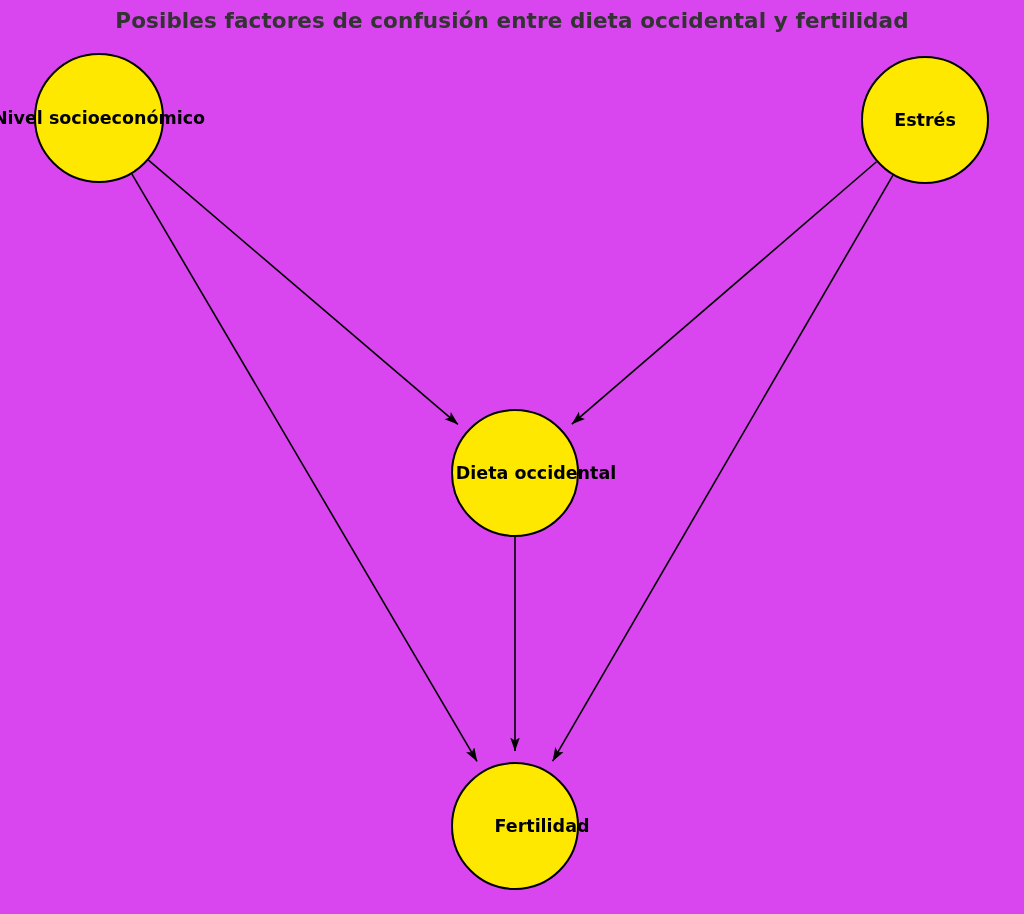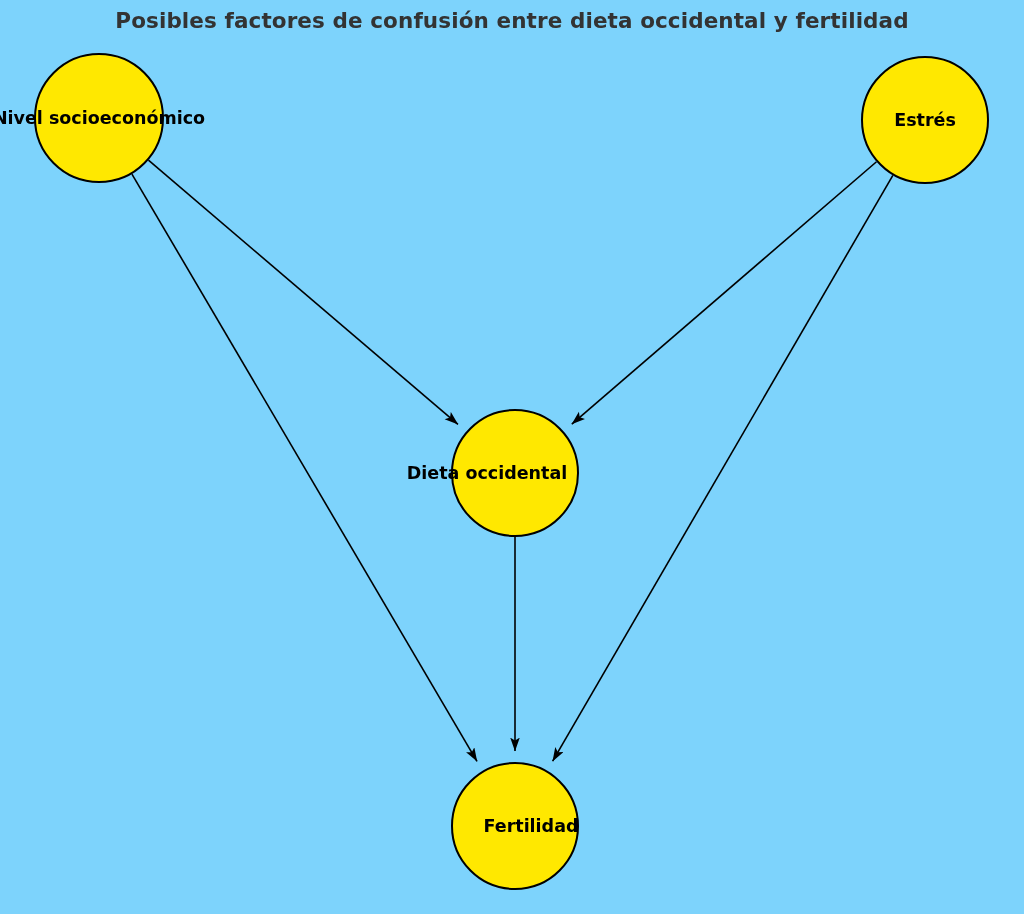--- a/index.html
+++ b/index.html
@@ -10,21 +10,21 @@
   body {
     width: 1024px;
     height: 914px;
     overflow: hidden;
     font-family: "DejaVu Sans", "Liberation Sans", sans-serif;
   }
   #canvas {
     position: relative;
     width: 1024px;
     height: 914px;
-    background: #7dd3fc;
+    background: #d946ef;
   }
   #title {
     position: absolute;
     top: 8px;
     left: 0;
     width: 1024px;
     text-align: center;
     font-size: 21.5px;
     font-weight: bold;
     color: #333333;
@@ -83,17 +83,17 @@
         <circle cx="99" cy="118" r="64" class="node-circle"></circle>
         <circle cx="925" cy="120" r="63" class="node-circle"></circle>
         <circle cx="515" cy="473" r="63" class="node-circle"></circle>
         <circle cx="515" cy="826" r="63" class="node-circle"></circle>
       </g>
   </svg>
 
   <div id="labels-layer">
       <div class="node-label" style="left: 99px; top: 118px;">Nivel socioeconómico</div>
       <div class="node-label" style="left: 925px; top: 120px; text-align: center;">Estrés</div>
-      <div class="node-label" style="left: 487px; top: 473px;">Dieta occidental</div>
-      <div class="node-label" style="left: 531px; top: 826px;">Fertilidad</div>
+      <div class="node-label" style="left: 536px; top: 473px;">Dieta occidental</div>
+      <div class="node-label" style="left: 542px; top: 826px;">Fertilidad</div>
     </div>
 
 </div>
 
 </body></html>

